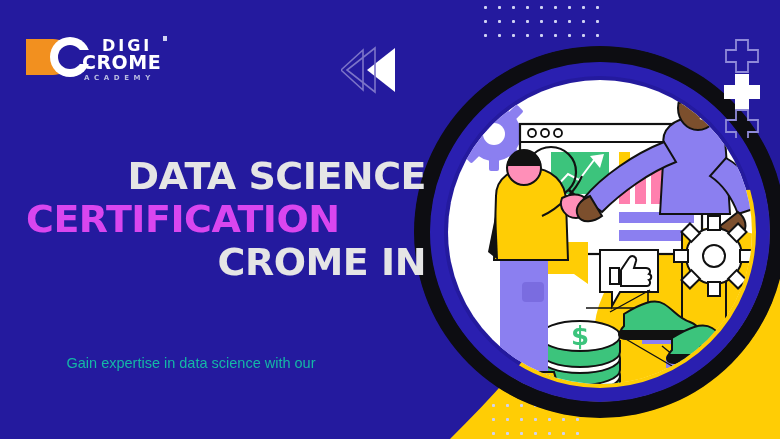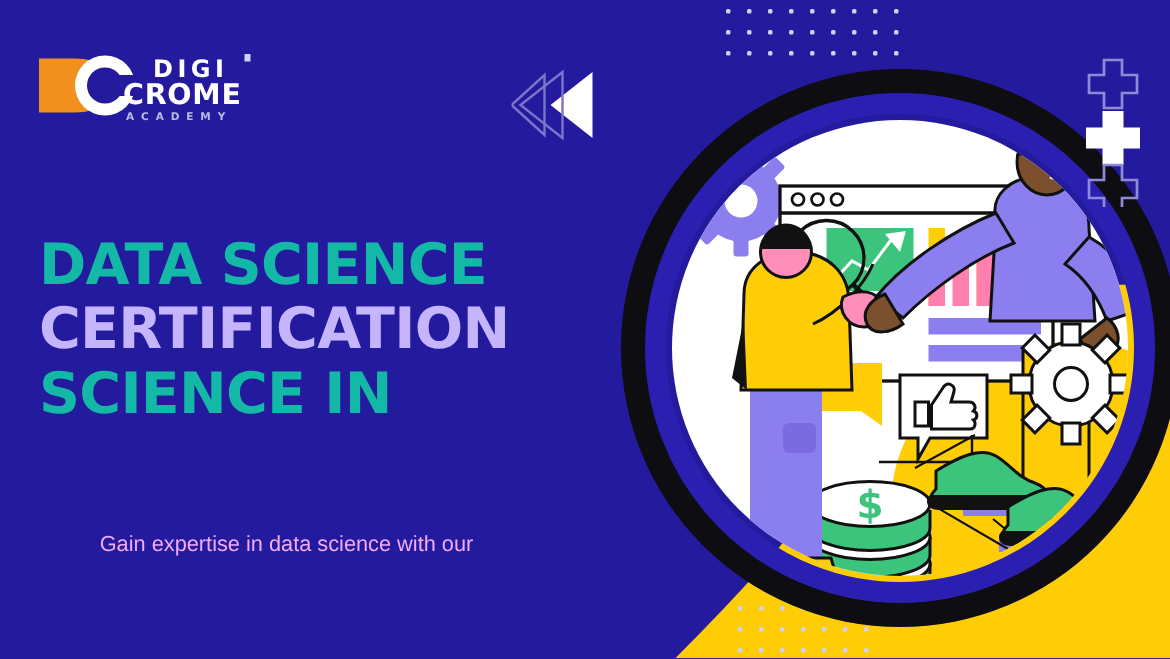--- a/index.html
+++ b/index.html
@@ -39,27 +39,27 @@
   #logo{position:absolute;left:24px;top:31px;width:150px;height:52px;text-decoration:underline;}
 
   
   #headline{
     position:absolute;left:26px;top:130px;width:400px;
     font-weight:bold;font-size:38px;line-height:43px;
     letter-spacing:-0.5px;
     font-family:"DejaVu Sans", sans-serif;
   }
   #headline .l{display:block;white-space:nowrap;}
-  .c-white{color:#14b8a6;}
-  .c-pink{color:#c4b5fd;}
+  .c-white{color:#e5e5e5;text-align:right;}
+  .c-pink{color:#d946ef;}
 
   
   #subtitle{
     position:absolute;left:26px;top:336px;width:330px;
-    color:#f0abfc;font-size:14.5px;line-height:24px;
+    color:#14b8a6;font-size:14.5px;line-height:24px;
     text-align:center;font-family:"Liberation Sans", sans-serif;
   }
   #subtitle .l{display:block;}
 </style>
 </head>
 <body>
 
 <div class="banner">
 
   <div class="dots" id="dots-top">
@@ -297,20 +297,20 @@
 
       <text x="58" y="38" font-family="DejaVu Sans, sans-serif" font-size="19" font-weight="bold" letter-spacing="0.5" fill="#ffffff">CROME</text>
 
       <text x="60" y="49" font-family="DejaVu Sans, sans-serif" font-size="7" font-weight="bold" letter-spacing="4.6" fill="#b9bce0">ACADEMY</text>
     </svg>
   </div>
 
   <h1 id="headline">
     <span class="l c-white">DATA SCIENCE</span>
     <span class="l c-pink">CERTIFICATION</span>
-    <span class="l c-white">SCIENCE IN</span>
+    <span class="l c-white">CROME IN</span>
   </h1>
 
   <p id="subtitle">
     <span class="l">Gain expertise in data science with our</span>
   </p>
 
 </div>
 
 </body></html>

